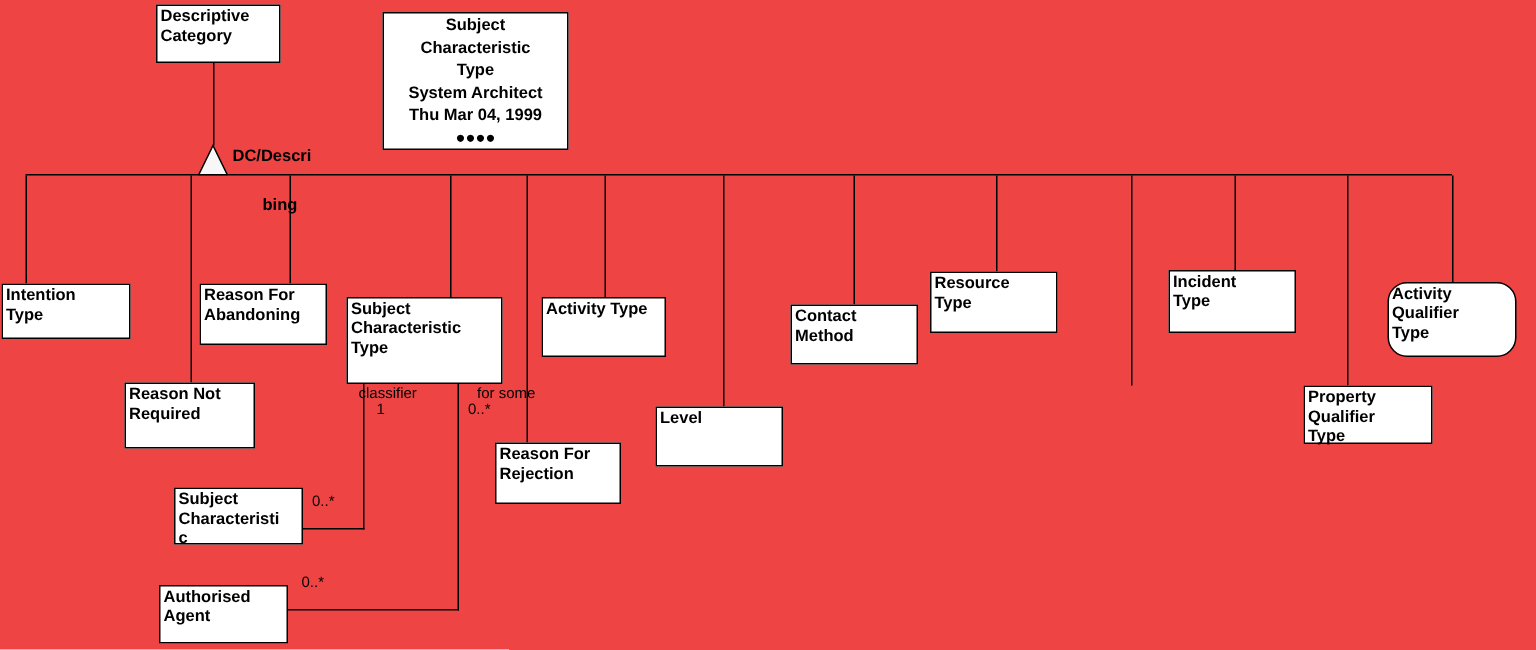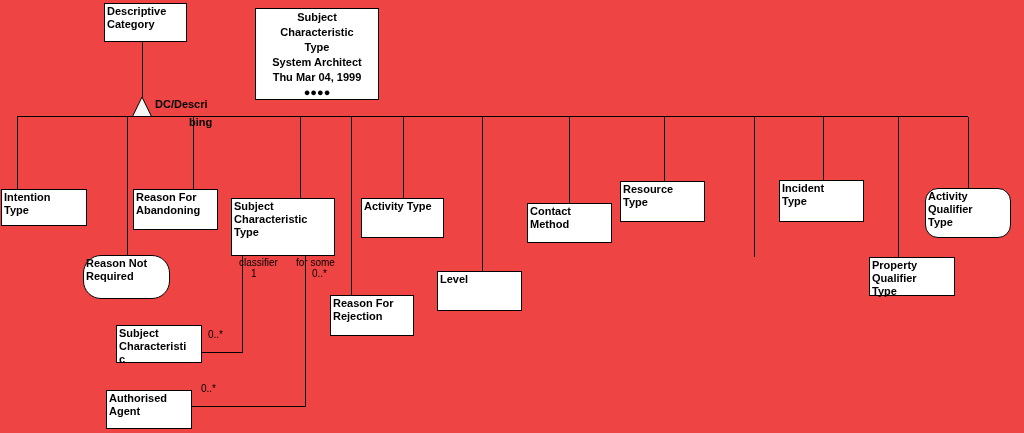--- a/index.html
+++ b/index.html
@@ -83,21 +83,21 @@
     <div class="node center" style="left: 255px; top: 8px; width: 124px; height: 92px;">Subject
 Characteristic
 Type
 System Architect
 Thu Mar 04, 1999
 ●●●●</div>
     <div class="node" style="left: 1px; top: 189px; width: 86px; height: 37px;">Intention
 Type</div>
     <div class="node" style="left: 133px; top: 189px; width: 85px; height: 41px;">Reason For
 Abandoning</div>
-    <div class="node" style="left: 83px; top: 255px; width: 87px; height: 44px; border-radius: 18px;">Reason Not
+    <div class="node" style="left: 83px; top: 255px; width: 87px; height: 44px;">Reason Not
 Required</div>
     <div class="node" style="left: 231px; top: 198px; width: 104px; height: 58px;">Subject
 Characteristic
 Type</div>
     <div class="node" style="left: 361px; top: 198px; width: 83px; height: 40px;">Activity Type</div>
     <div class="node" style="left: 330px; top: 295px; width: 84px; height: 41px;">Reason For
 Rejection</div>
     <div class="node" style="left: 437px; top: 271px; width: 85px; height: 40px;">Level</div>
     <div class="node" style="left: 527px; top: 203px; width: 85px; height: 40px;">Contact
 Method</div>
@@ -110,20 +110,20 @@
 Type</div>
     <div class="node" style="left: 925px; top: 188px; width: 86px; height: 50px; border-radius: 13px;">Activity
 Qualifier
 Type</div>
     <div class="node" style="left: 116px; top: 325px; width: 86px; height: 38px;">Subject
 Characteristi
 c</div>
     <div class="node" style="left: 106px; top: 390px; width: 86px; height: 39px;">Authorised
 Agent</div>
     <span class="lbl bold" style="left: 155px; top: 98px;">DC/Descri</span>
-    <span class="lbl bold" style="left: 175px; top: 116px; margin-left: 14px;">bing</span>
+    <span class="lbl bold" style="left: 175px; top: 131px;">bing</span>
     <span class="lbl italic" style="left: 239px; top: 257px;">classifier</span>
     <span class="lbl plain" style="left: 251px; top: 268px;">1</span>
-    <span class="lbl italic" style="left: 296px; top: 257px;">for some</span>
+    <span class="lbl italic" style="left: 318px; top: 257px;">for some</span>
     <span class="lbl plain" style="left: 312px; top: 268px;">0..*</span>
     <span class="lbl plain" style="left: 208px; top: 329px;">0..*</span>
     <span class="lbl plain" style="left: 201px; top: 383px;">0..*</span>
   </div>
 
 </body></html>

